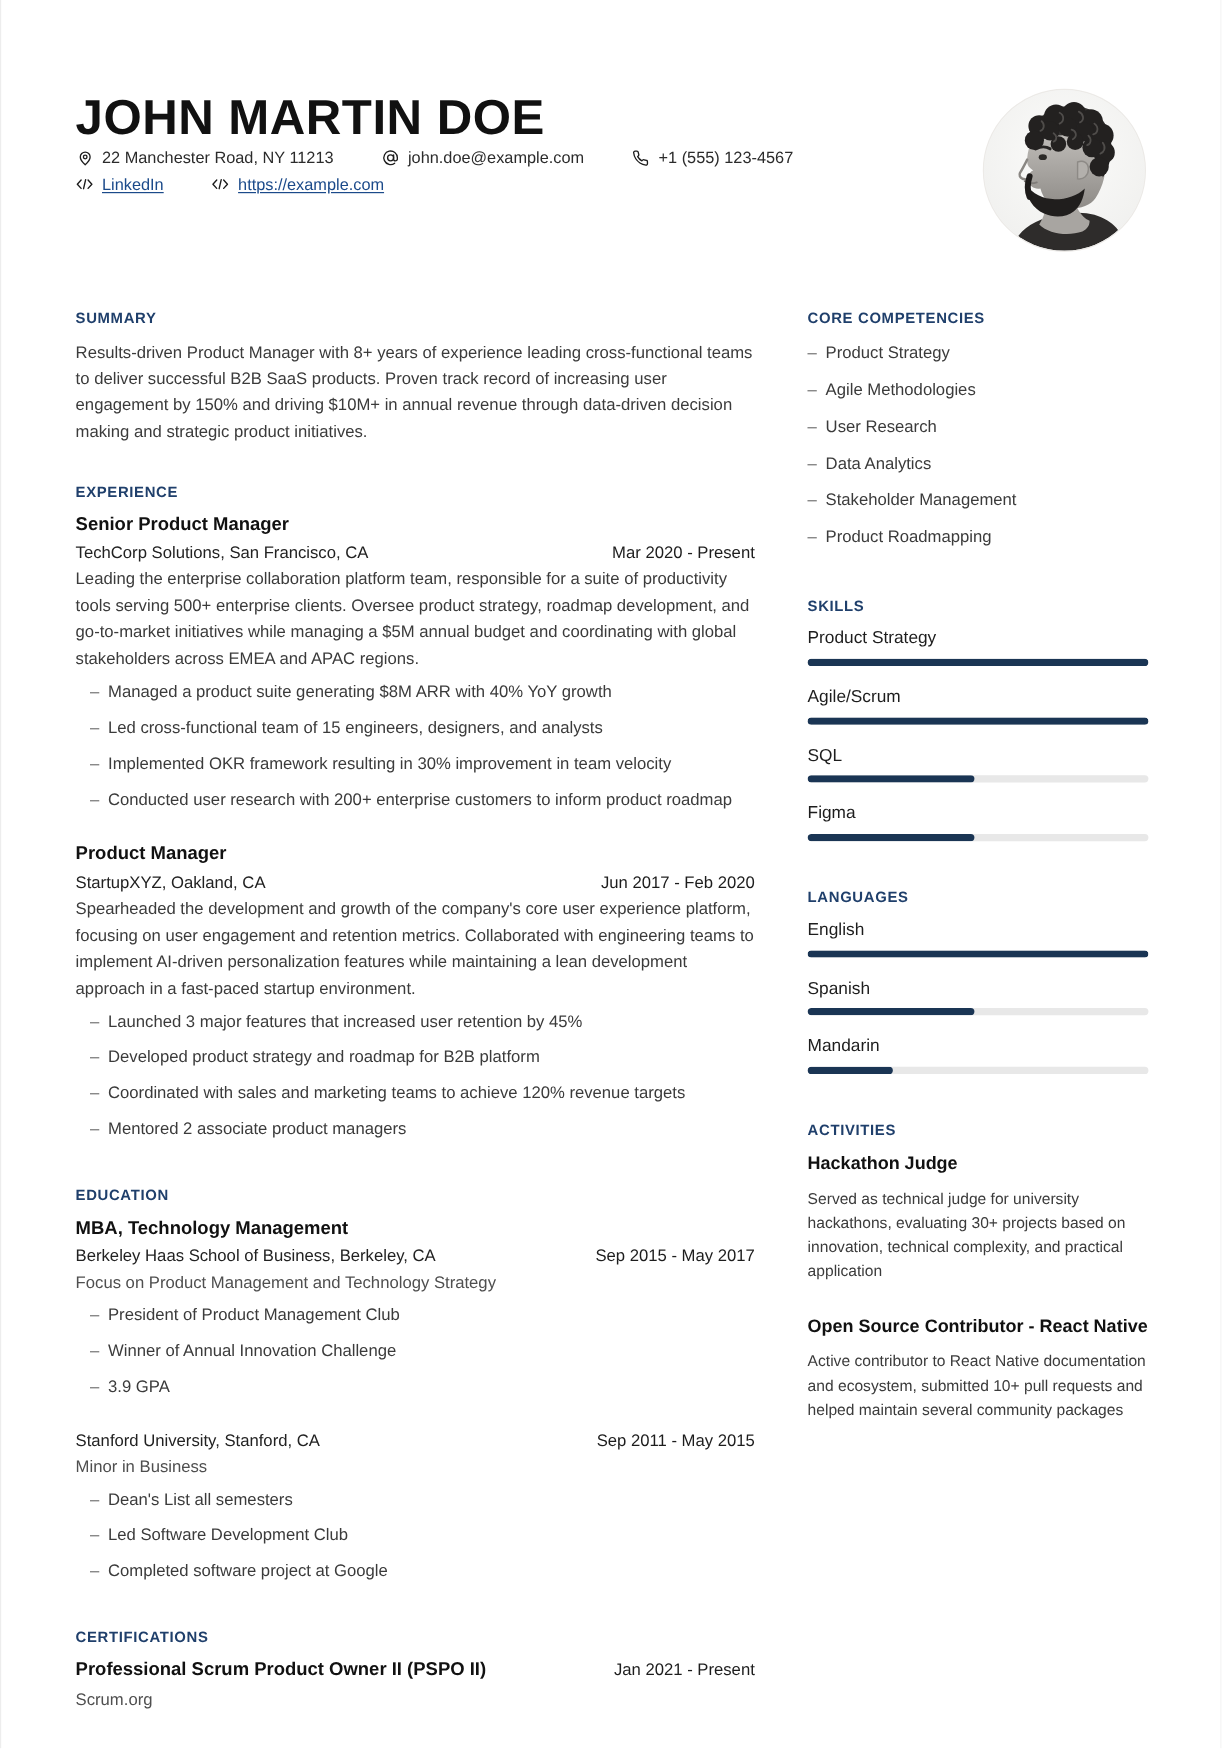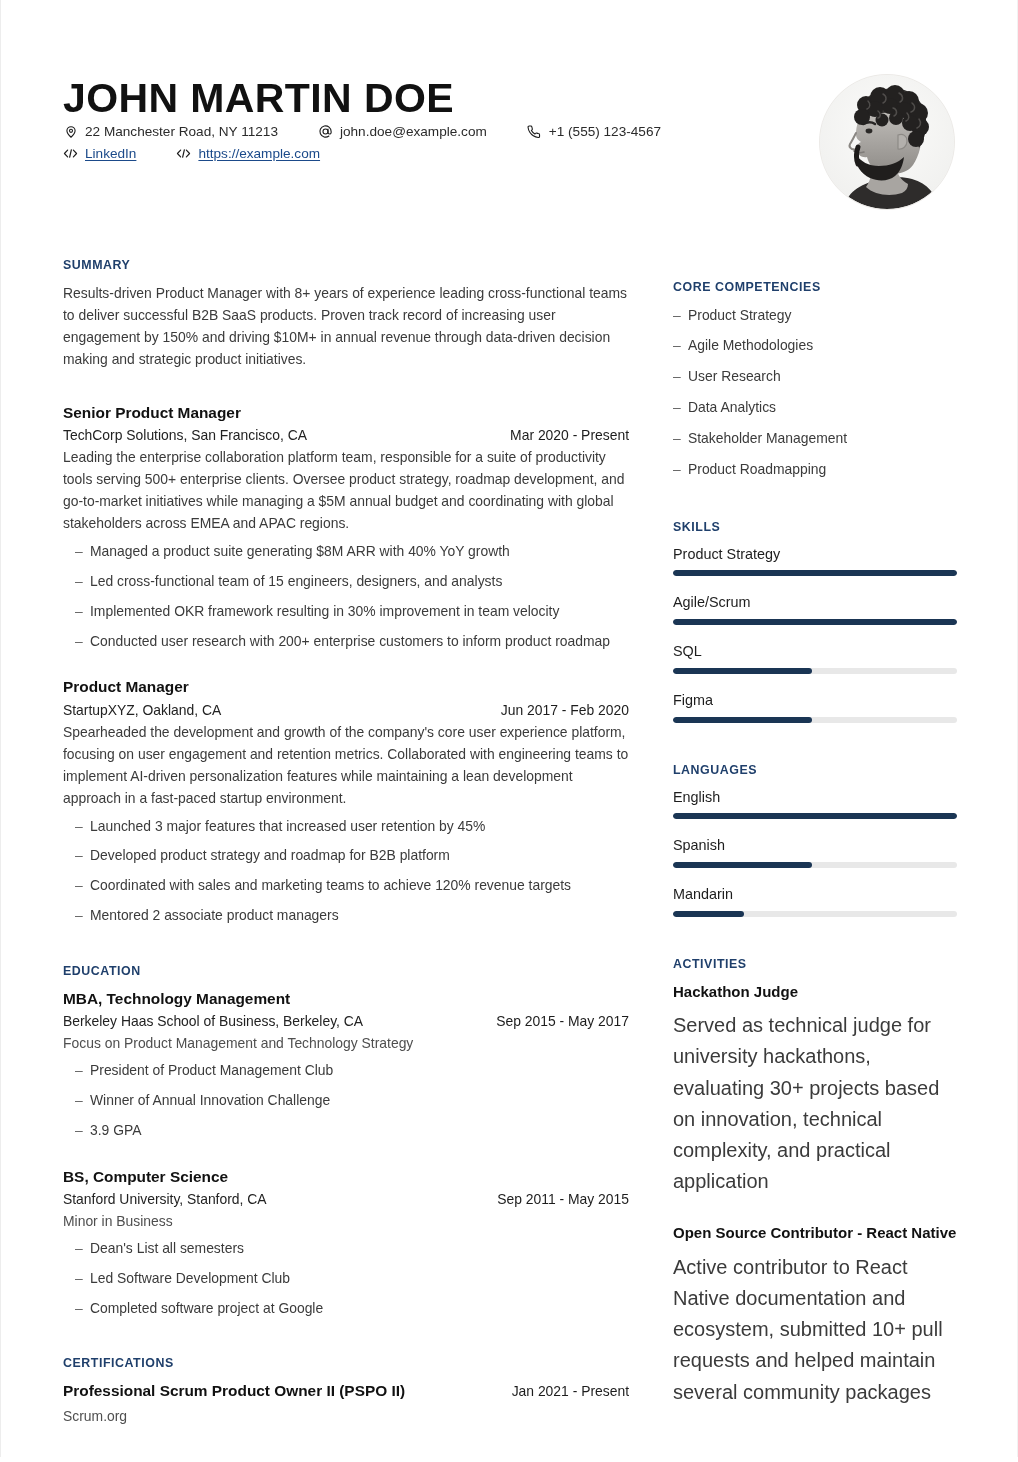--- a/index.html
+++ b/index.html
@@ -91,21 +91,21 @@
     margin-left: 26px;
     margin-top: 4px;
     border: 1px solid #eceae7;
   }
   .photo svg { display: block; width: 100%; height: 100%; }
 
   
   .columns {
     display: flex;
     margin-top: 48px;
-    align-items: center;
+    align-items: flex-start;
   }
   .col-main { width: 566px; flex: 0 0 566px; }
   .col-side { width: 284px; flex: 0 0 284px; margin-left: 44px; }
 
   .sec-title {
     font-size: 12.4px;
     font-weight: 700;
     letter-spacing: 0.55px;
     color: #1f3f6b;
     text-transform: uppercase;
@@ -218,21 +218,21 @@
   .activity { margin-bottom: 24px; }
   .activity:last-child { margin-bottom: 0; }
   .activity-title {
     font-size: 15px;
     font-weight: 700;
     color: #111111;
     margin: 0 0 9px 0;
     line-height: 1.3;
   }
   .activity-desc {
-    font-size: 20px;
+    font-size: 13px;
     line-height: 1.56;
     color: #3b3b3b;
     margin: 0;
   }
 </style>
 </head>
 <body>
 
 <div class="page">
   <div class="inner">
@@ -374,20 +374,21 @@
     <div class="columns">
 
       <div class="col-main">
 
         <div class="block">
           <div class="sec-title">SUMMARY</div>
           <p class="para">Results-driven Product Manager with 8+ years of experience leading cross-functional teams to deliver successful B2B SaaS products. Proven track record of increasing user engagement by 150% and driving $10M+ in annual revenue through data-driven decision making and strategic product initiatives.</p>
         </div>
 
         <div class="block">
+          <div class="sec-title">EXPERIENCE</div>
 
           <div class="entry">
             <div class="entry-title">Senior Product Manager</div>
             <div class="entry-meta">
               <span class="entry-org">TechCorp Solutions, San Francisco, CA</span>
               <span class="entry-date">Mar 2020 - Present</span>
             </div>
             <p class="entry-desc">Leading the enterprise collaboration platform team, responsible for a suite of productivity tools serving 500+ enterprise clients. Oversee product strategy, roadmap development, and go-to-market initiatives while managing a $5M annual budget and coordinating with global stakeholders across EMEA and APAC regions.</p>
             <ul class="bullets">
               <li>Managed a product suite generating $8M ARR with 40% YoY growth</li>
@@ -424,21 +425,20 @@
             </div>
             <p class="entry-sub">Focus on Product Management and Technology Strategy</p>
             <ul class="bullets">
               <li>President of Product Management Club</li>
               <li>Winner of Annual Innovation Challenge</li>
               <li>3.9 GPA</li>
             </ul>
           </div>
 
           <div class="entry" style="margin-top:26px;">
-            <div class="entry-title">BS, Computer Science</div>
             <div class="entry-meta">
               <span class="entry-org">Stanford University, Stanford, CA</span>
               <span class="entry-date">Sep 2011 - May 2015</span>
             </div>
             <p class="entry-sub">Minor in Business</p>
             <ul class="bullets">
               <li>Dean's List all semesters</li>
               <li>Led Software Development Club</li>
               <li>Completed software project at Google</li>
             </ul>

